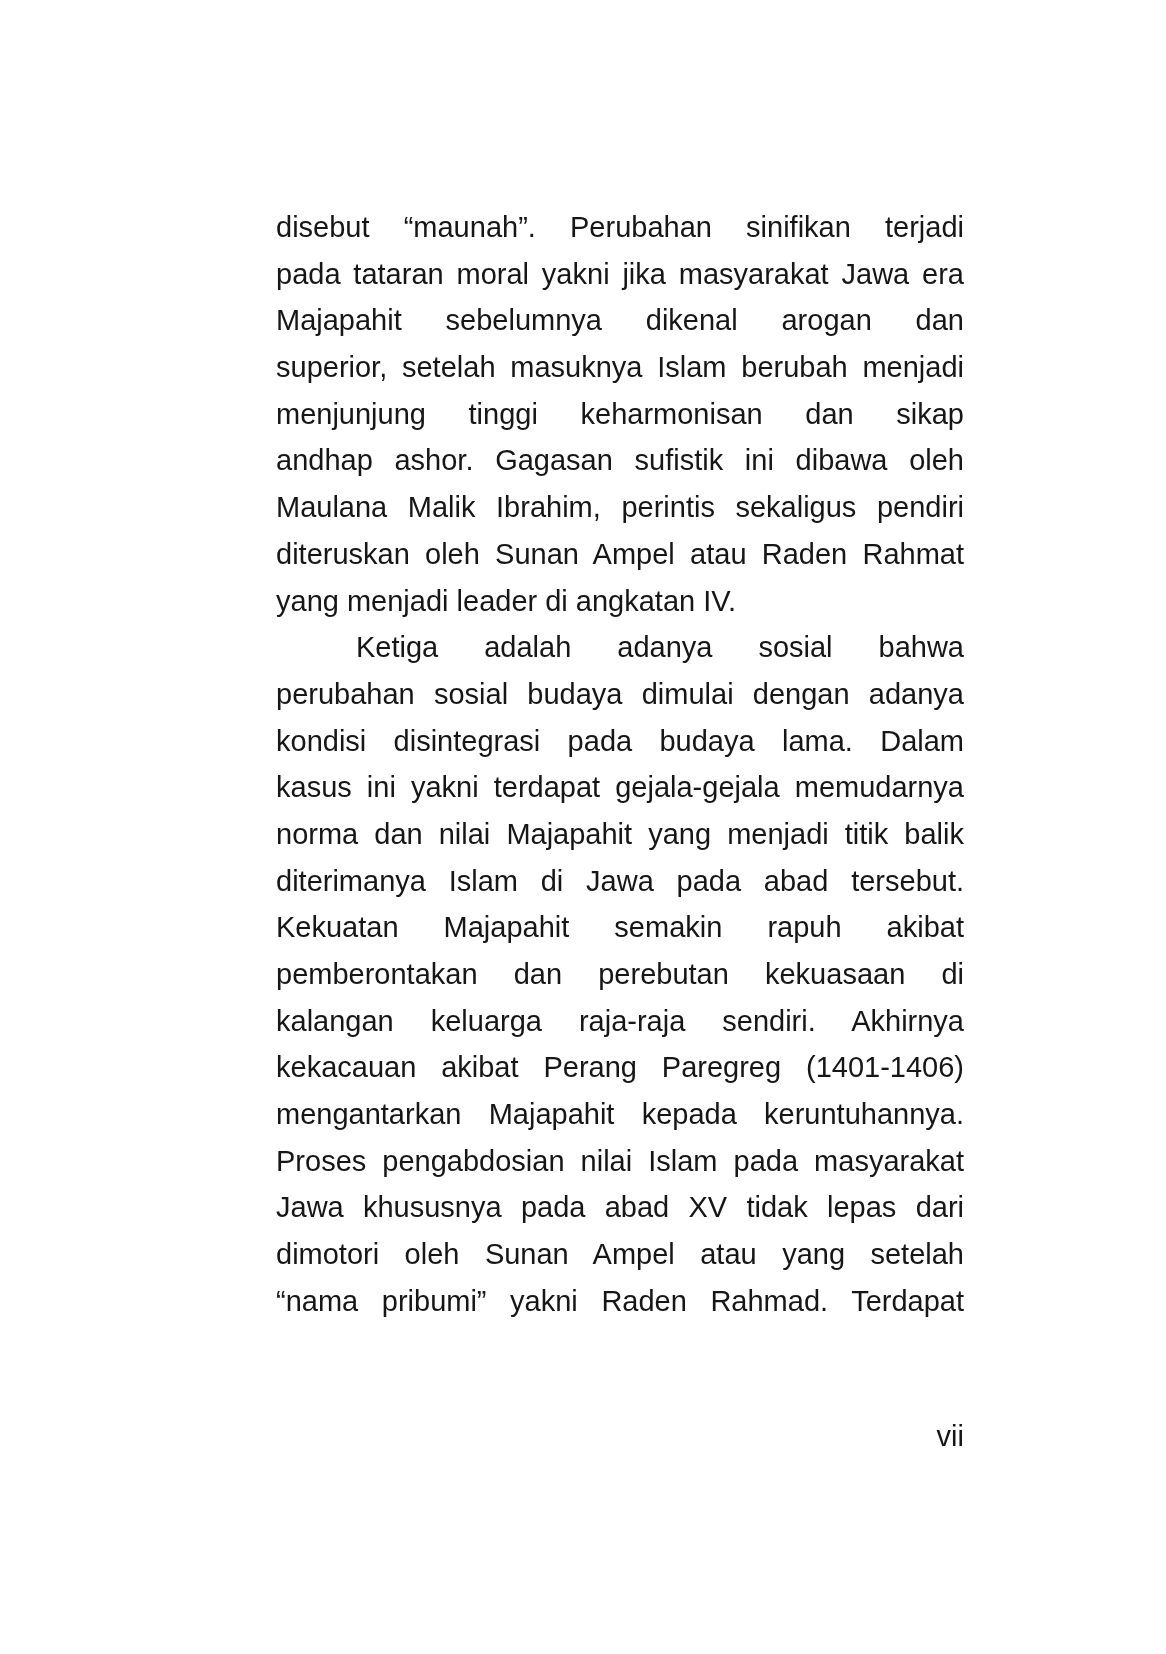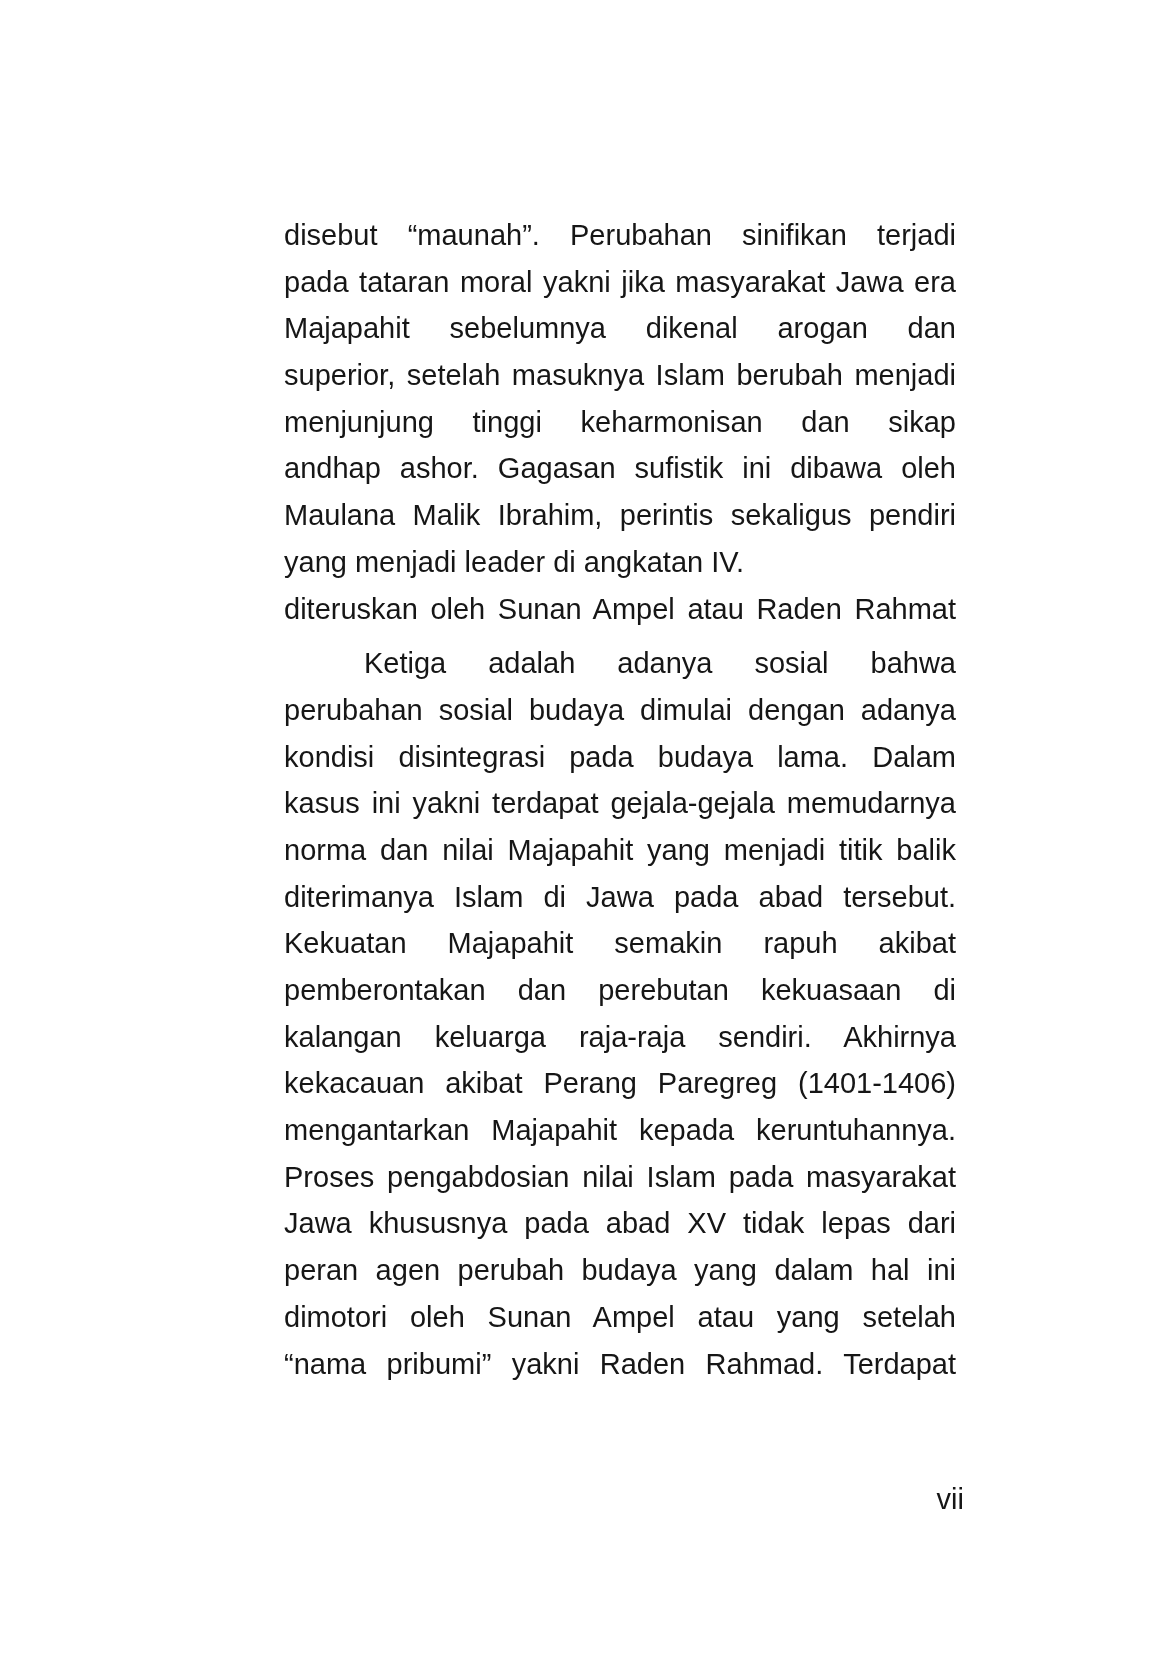--- a/index.html
+++ b/index.html
@@ -21,78 +21,77 @@
     color: #161616;
   }
   .text-block {
     position: absolute;
     left: 276px;
     top: 204px;
     width: 688px;
     font-size: 29px;
   }
   .paragraph {
-    margin: 8px;
+    margin: 0;
     padding: 0;
   }
   .line {
     height: 46.7px;
     line-height: 46.7px;
     white-space: normal;
     text-align: left;
   }
   .line.justify {
     text-align: justify;
     text-align-last: justify;
   }
   .line.indent {
     text-indent: 80px;
   }
   .italic {
   }
   .page-number {
     position: absolute;
     left: 276px;
-    top: 1476px;
+    top: 1413px;
     width: 688px;
     height: 46.7px;
     line-height: 46.7px;
     font-size: 29px;
     text-align: right;
   }
 </style>
 </head>
 <body>
 
 <div class="page">
   <div class="text-block">
       <div class="paragraph">
         <div class="line justify"><span>disebut “maunah”. Perubahan sinifikan terjadi</span></div>
         <div class="line justify"><span>pada tataran moral yakni jika masyarakat Jawa era</span></div>
         <div class="line justify"><span>Majapahit sebelumnya dikenal arogan dan</span></div>
         <div class="line justify"><span>superior, setelah masuknya Islam berubah menjadi</span></div>
         <div class="line justify"><span>menjunjung tinggi keharmonisan dan sikap</span></div>
         <div class="line justify"><span>andhap ashor. Gagasan sufistik ini dibawa oleh</span></div>
         <div class="line justify"><span>Maulana Malik Ibrahim, perintis sekaligus pendiri</span></div>
+        <div class="line justify"><span>diteruskan oleh Sunan Ampel atau Raden Rahmat</span></div>
         <div class="line"><span>yang menjadi leader di angkatan IV.</span></div>
-        <div class="line justify"><span>diteruskan oleh Sunan Ampel atau Raden Rahmat</span></div>
       </div>
       <div class="paragraph">
         <div class="line justify indent"><span class="italic">Ketiga</span><span> adalah adanya sosial bahwa</span></div>
         <div class="line justify"><span>perubahan sosial budaya dimulai dengan adanya</span></div>
         <div class="line justify"><span>kondisi disintegrasi pada budaya lama. Dalam</span></div>
         <div class="line justify"><span>kasus ini yakni terdapat gejala-gejala memudarnya</span></div>
         <div class="line justify"><span>norma dan nilai Majapahit yang menjadi titik balik</span></div>
         <div class="line justify"><span>diterimanya Islam di Jawa pada abad tersebut.</span></div>
         <div class="line justify"><span>Kekuatan Majapahit semakin rapuh akibat</span></div>
         <div class="line justify"><span>pemberontakan dan perebutan kekuasaan di</span></div>
         <div class="line justify"><span>kalangan keluarga raja-raja sendiri. Akhirnya</span></div>
         <div class="line justify"><span>kekacauan akibat Perang Paregreg (1401-1406)</span></div>
         <div class="line justify"><span>mengantarkan Majapahit kepada keruntuhannya.</span></div>
         <div class="line justify"><span>Proses pengabdosian nilai Islam pada masyarakat</span></div>
         <div class="line justify"><span>Jawa khususnya pada abad XV tidak lepas dari</span></div>
-        <div class="line justify"><span>peran agen perubah budaya yang dalam hal ini</span></div>
         <div class="line justify"><span>dimotori oleh Sunan Ampel atau yang setelah</span></div>
         <div class="line justify"><span>“nama pribumi” yakni Raden Rahmad. Terdapat</span></div>
       </div>
     </div>
   <div class="page-number">vii</div>
 </div>
 
 </body></html>

